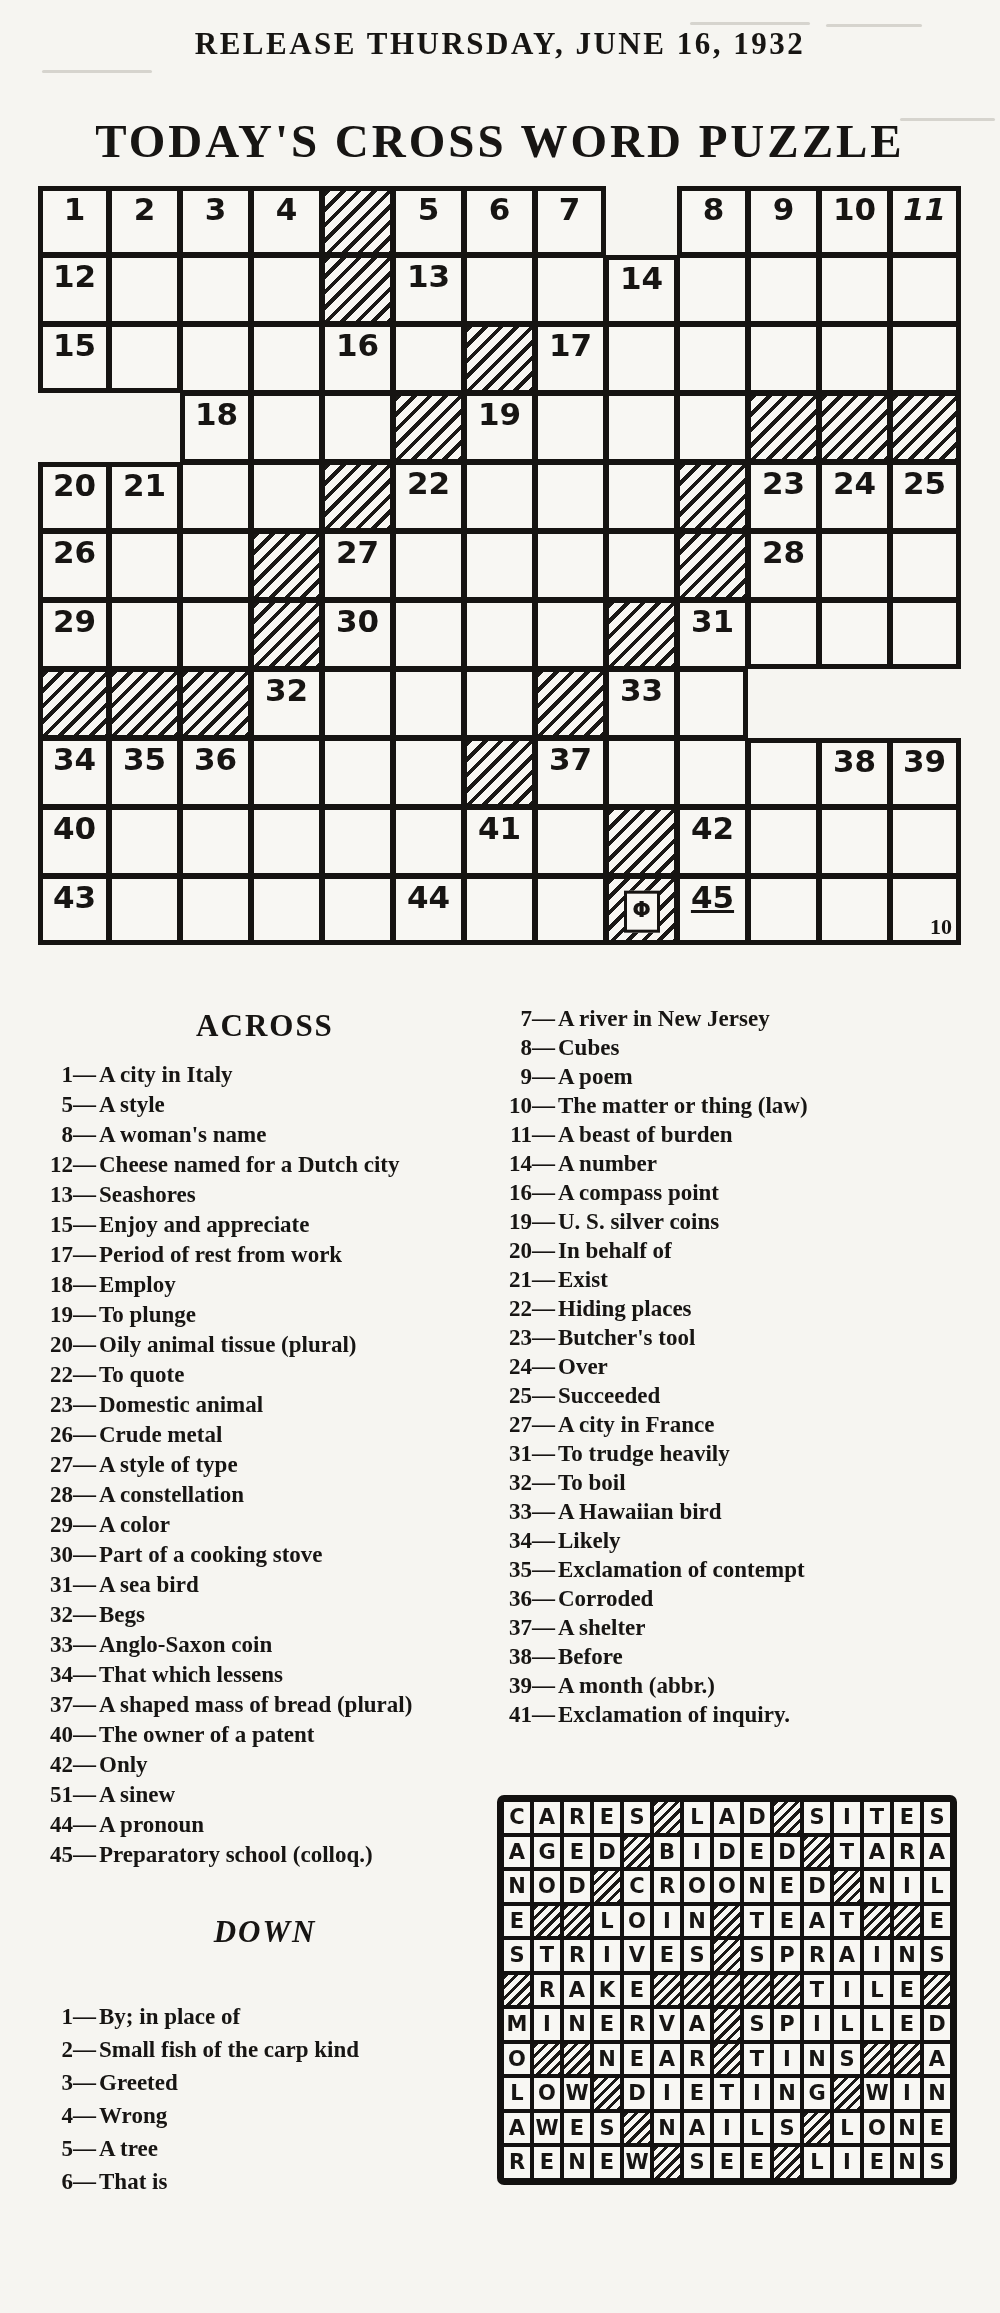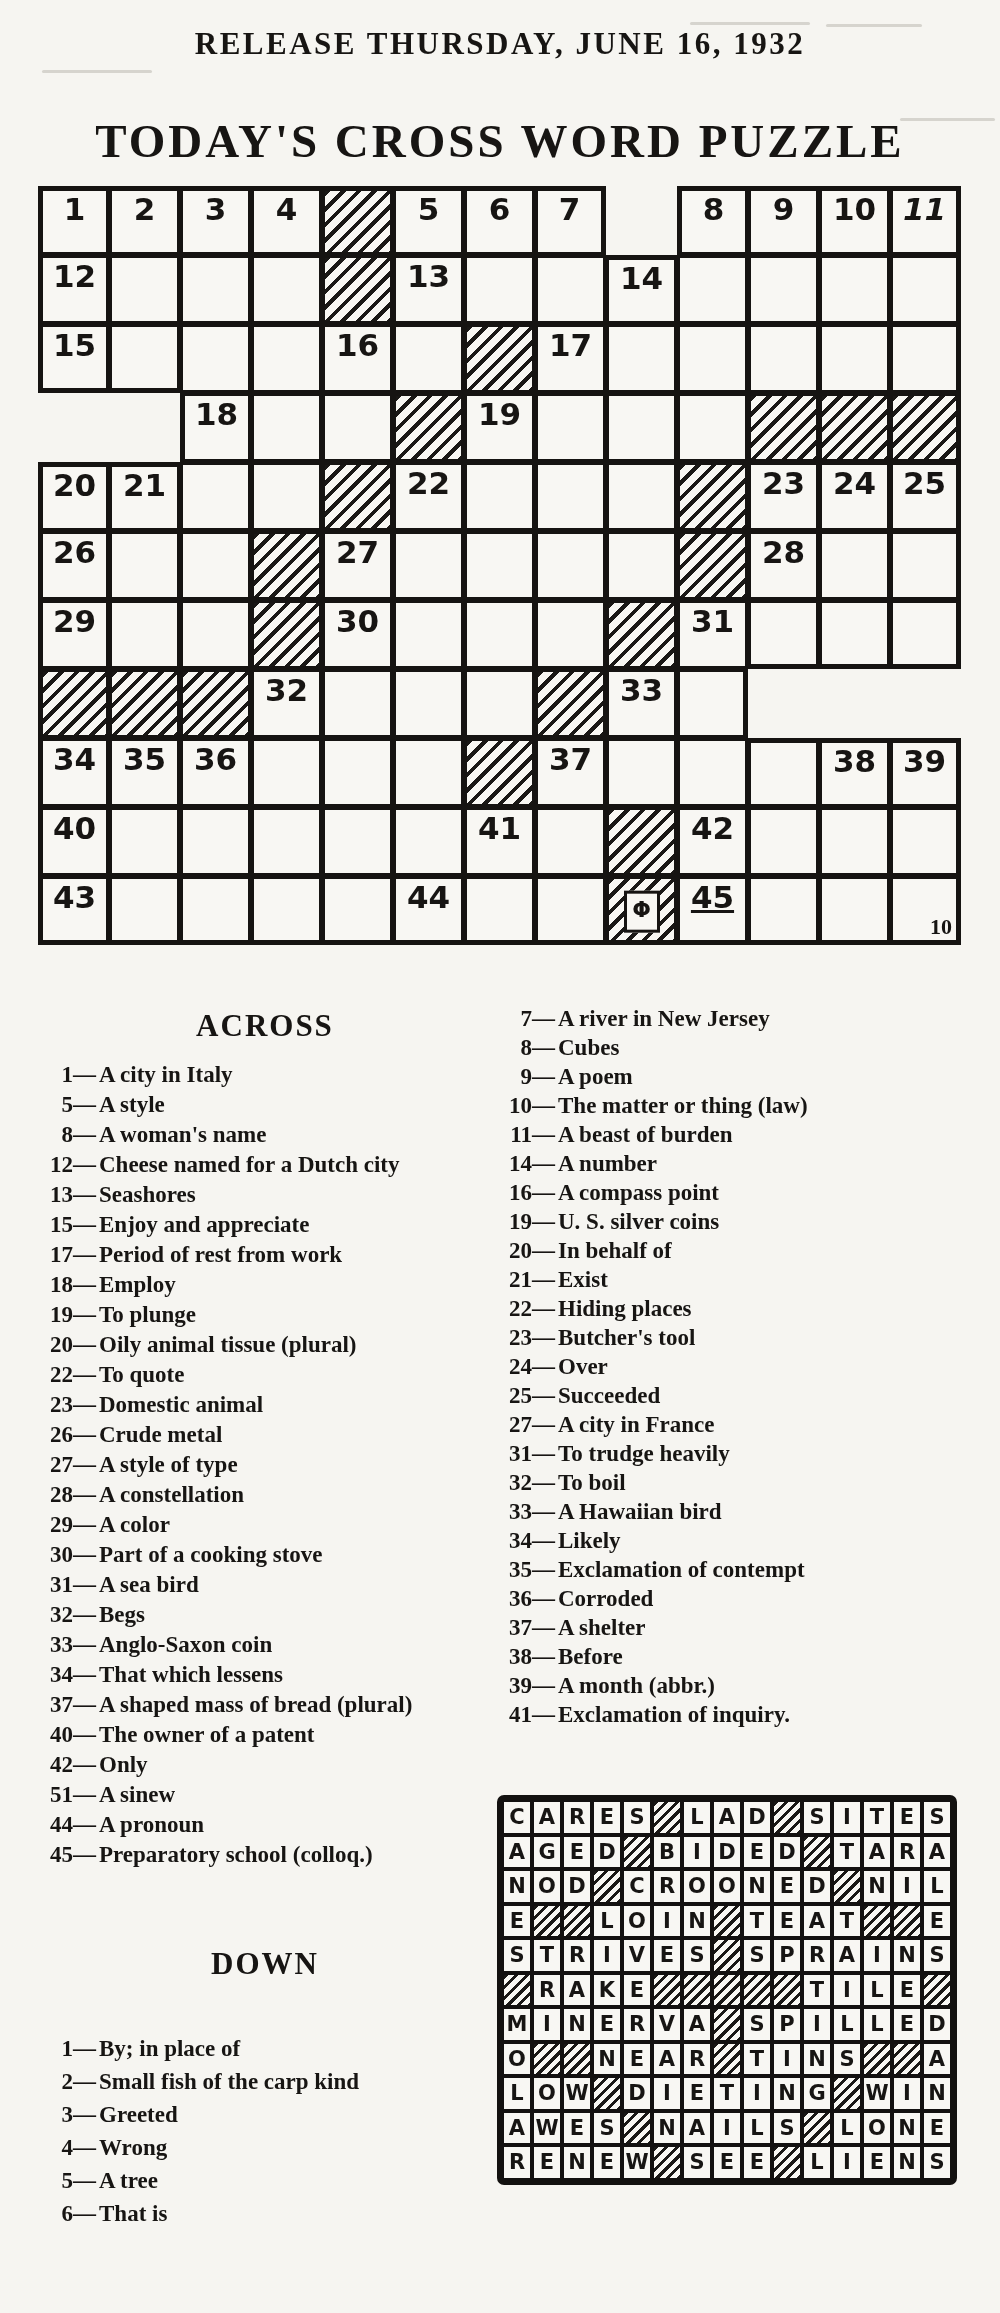--- a/index.html
+++ b/index.html
@@ -35,21 +35,21 @@
   #down-list-left{margin-top:50px;}
   #down-list-left .clue{line-height:33px;}
   #down-list-right .clue{line-height:29px;}
   .clue{display:flex;align-items:flex-start;}
   .clue .n{flex:none;text-align:right;}
   #across-col .clue .n,#down-list-left .clue .n{width:56px;}
   #right-col .clue .n{width:60px;}
   .clue .t{flex:none;padding-left:3px;}
   #across-col .clue .t{width:340px;}
   #right-col .clue .t{width:410px;}
-  #down-head{margin-top:76px;}
+  #down-head{margin-top:44px;font-style:italic;}
   
   .sgrid{position:absolute;left:497px;top:1795px;display:grid;
          grid-template-columns:repeat(15,30px);grid-auto-rows:34.5px;
          border:5px solid #131110;border-radius:7px;background:#f8f7f3;}
   .scell{box-sizing:border-box;border:2px solid #131110;display:flex;align-items:center;
          justify-content:center;font-family:"DejaVu Sans",sans-serif;font-weight:bold;
          font-size:21px;}
   .scell.hatch{background:repeating-linear-gradient(135deg,#1a1816 0 3px,#f8f7f3 3px 7.5px);}
 </style>
 </head>

